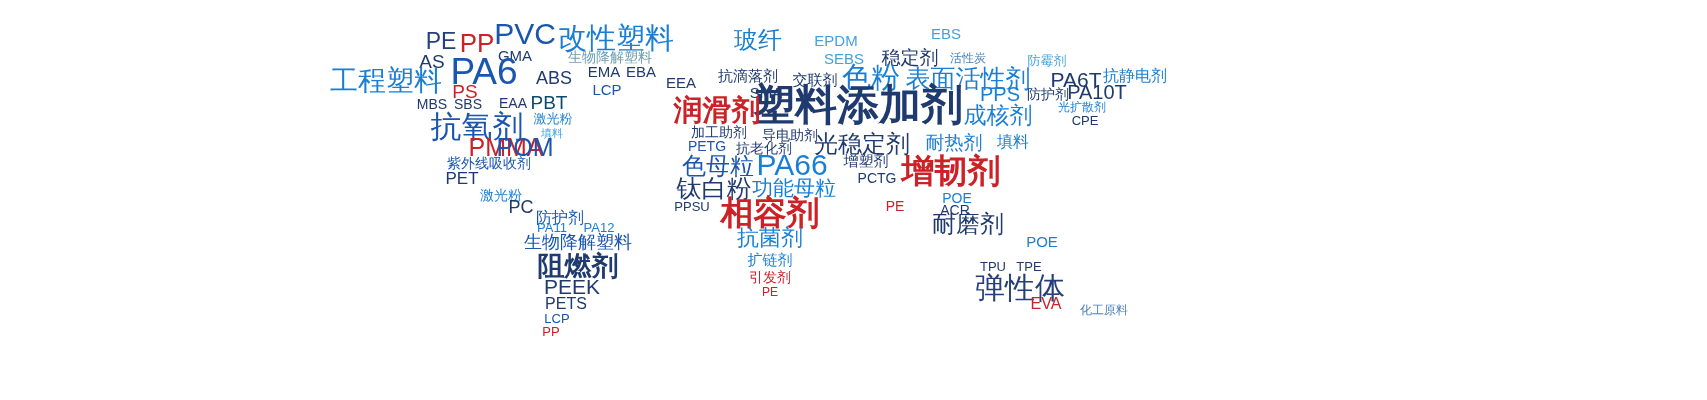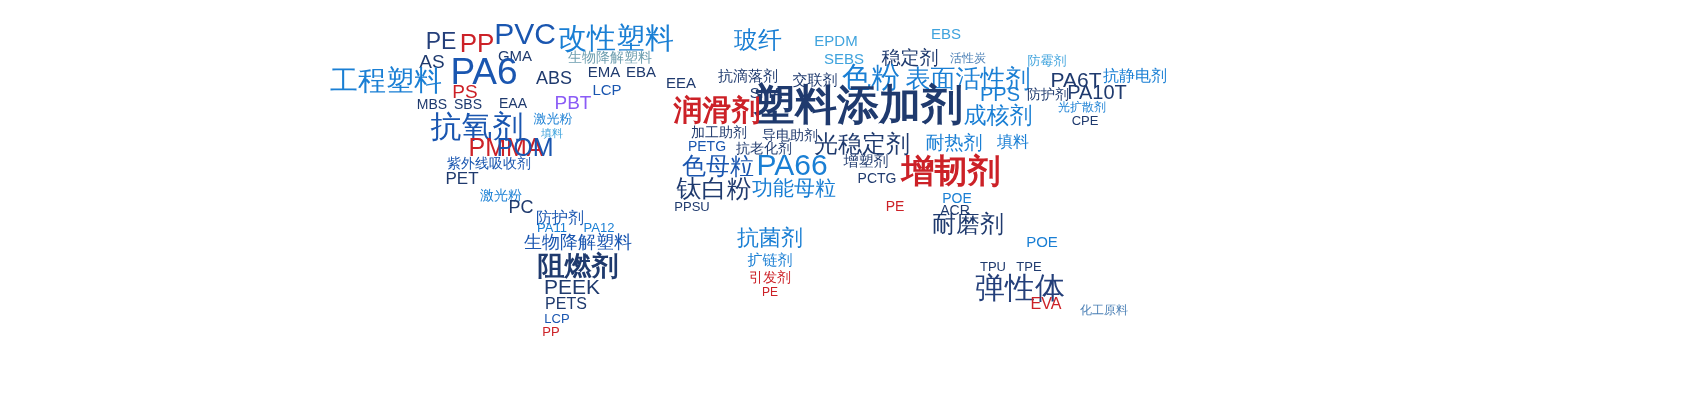--- a/index.html
+++ b/index.html
@@ -57,21 +57,21 @@
     <span class="word w-normal" style="left: 681px; top: 82px; font-size: 15px; color: rgb(31, 58, 110); font-weight: 400;">EEA</span>
     <span class="word w-normal" style="left: 748px; top: 75px; font-size: 15px; color: rgb(31, 58, 110); font-weight: 400;">抗滴落剂</span>
     <span class="word w-normal" style="left: 815px; top: 79px; font-size: 15px; color: rgb(31, 58, 110); font-weight: 400;">交联剂</span>
     <span class="word w-normal" style="left: 871px; top: 77px; font-size: 29px; color: rgb(26, 127, 212); font-weight: 400;">色粉</span>
     <span class="word w-normal" style="left: 968px; top: 78px; font-size: 25px; color: rgb(26, 127, 212); font-weight: 400;">表面活性剂</span>
     <span class="word w-normal" style="left: 1076px; top: 79px; font-size: 21px; color: rgb(31, 58, 110); font-weight: 400;">PA6T</span>
     <span class="word w-normal" style="left: 1135px; top: 76px; font-size: 16px; color: rgb(26, 127, 212); font-weight: 400;">抗静电剂</span>
     <span class="word w-normal" style="left: 607px; top: 89px; font-size: 15px; color: rgb(26, 86, 176); font-weight: 400;">LCP</span>
     <span class="word w-normal" style="left: 735px; top: 92px; font-size: 15px; color: rgb(31, 58, 110); font-weight: 400; margin-left: 31px;">SMA</span>
     <span class="word w-normal" style="left: 465px; top: 91px; font-size: 19px; color: rgb(204, 33, 39); font-weight: 400;">PS</span>
-    <span class="word w-normal" style="left: 549px; top: 102px; font-size: 19px; color: #8b5cf6; font-weight: 400; margin-left: 24px;">PBT</span>
+    <span class="word w-normal" style="left: 549px; top: 102px; font-size: 19px; color: #0c4a6e; font-weight: 400;">PBT</span>
     <span class="word w-bold" style="left: 858px; top: 105px; font-size: 42px; color: rgb(31, 58, 110); font-weight: 700;">塑料添加剂</span>
     <span class="word w-bold" style="left: 717px; top: 110px; font-size: 29px; color: rgb(204, 33, 39); font-weight: 700;">润滑剂</span>
     <span class="word w-normal" style="left: 1000px; top: 94px; font-size: 20px; color: rgb(26, 127, 212); font-weight: 400;">PPS</span>
     <span class="word w-normal" style="left: 1048px; top: 94px; font-size: 14px; color: rgb(31, 58, 110); font-weight: 400;">防护剂</span>
     <span class="word w-normal" style="left: 1097px; top: 92px; font-size: 20px; color: rgb(31, 58, 110); font-weight: 400;">PA10T</span>
     <span class="word w-normal" style="left: 998px; top: 115px; font-size: 23px; color: rgb(26, 127, 212); font-weight: 400;">成核剂</span>
     <span class="word w-normal" style="left: 1082px; top: 107px; font-size: 12px; color: rgb(26, 127, 212); font-weight: 400;">光扩散剂</span>
     <span class="word w-normal" style="left: 1085px; top: 120px; font-size: 13px; color: rgb(31, 58, 110); font-weight: 400;">CPE</span>
     <span class="word w-normal" style="left: 432px; top: 104px; font-size: 14px; color: rgb(31, 58, 110); font-weight: 400;">MBS</span>
     <span class="word w-normal" style="left: 468px; top: 104px; font-size: 14px; color: rgb(31, 58, 110); font-weight: 400;">SBS</span>
@@ -97,20 +97,21 @@
     <span class="word w-normal" style="left: 462px; top: 178px; font-size: 17px; color: rgb(31, 58, 110); font-weight: 400;">PET</span>
     <span class="word w-normal" style="left: 714px; top: 188px; font-size: 25px; color: rgb(31, 58, 110); font-weight: 400;">钛白粉</span>
     <span class="word w-normal" style="left: 794px; top: 187px; font-size: 21px; color: rgb(26, 127, 212); font-weight: 400;">功能母粒</span>
     <span class="word w-normal" style="left: 501px; top: 195px; font-size: 14px; color: rgb(26, 127, 212); font-weight: 400;">激光粉</span>
     <span class="word w-normal" style="left: 957px; top: 198px; font-size: 14px; color: rgb(26, 127, 212); font-weight: 400;">POE</span>
     <span class="word w-normal" style="left: 895px; top: 206px; font-size: 14px; color: rgb(204, 33, 39); font-weight: 400;">PE</span>
     <span class="word w-normal" style="left: 955px; top: 210px; font-size: 14px; color: rgb(31, 58, 110); font-weight: 400;">ACR</span>
     <span class="word w-normal" style="left: 692px; top: 206px; font-size: 13px; color: rgb(31, 58, 110); font-weight: 400;">PPSU</span>
     <span class="word w-normal" style="left: 521px; top: 207px; font-size: 18px; color: rgb(31, 58, 110); font-weight: 400;">PC</span>
     <span class="word w-normal" style="left: 560px; top: 218px; font-size: 16px; color: rgb(26, 86, 176); font-weight: 400;">防护剂</span>
+    <span class="word w-bold" style="left: 770px; top: 212px; font-size: 33px; color: rgb(204, 33, 39); font-weight: 700;">相容剂</span>
     <span class="word w-normal" style="left: 968px; top: 224px; font-size: 24px; color: rgb(31, 58, 110); font-weight: 400;">耐磨剂</span>
     <span class="word w-normal" style="left: 552px; top: 227px; font-size: 13px; color: rgb(26, 127, 212); font-weight: 400;">PA11</span>
     <span class="word w-normal" style="left: 599px; top: 227px; font-size: 13px; color: rgb(26, 127, 212); font-weight: 400;">PA12</span>
     <span class="word w-normal" style="left: 578px; top: 242px; font-size: 18px; color: rgb(26, 86, 176); font-weight: 400;">生物降解塑料</span>
     <span class="word w-normal" style="left: 770px; top: 238px; font-size: 22px; color: rgb(26, 127, 212); font-weight: 400;">抗菌剂</span>
     <span class="word w-normal" style="left: 1042px; top: 241px; font-size: 15px; color: rgb(26, 127, 212); font-weight: 400;">POE</span>
     <span class="word w-normal" style="left: 770px; top: 259px; font-size: 15px; color: rgb(26, 127, 212); font-weight: 400;">扩链剂</span>
     <span class="word w-normal" style="left: 993px; top: 266px; font-size: 13px; color: rgb(31, 58, 110); font-weight: 400;">TPU</span>
     <span class="word w-normal" style="left: 1029px; top: 266px; font-size: 13px; color: rgb(31, 58, 110); font-weight: 400;">TPE</span>
     <span class="word w-bold" style="left: 578px; top: 266px; font-size: 27px; color: rgb(31, 58, 110); font-weight: 700;">阻燃剂</span>

